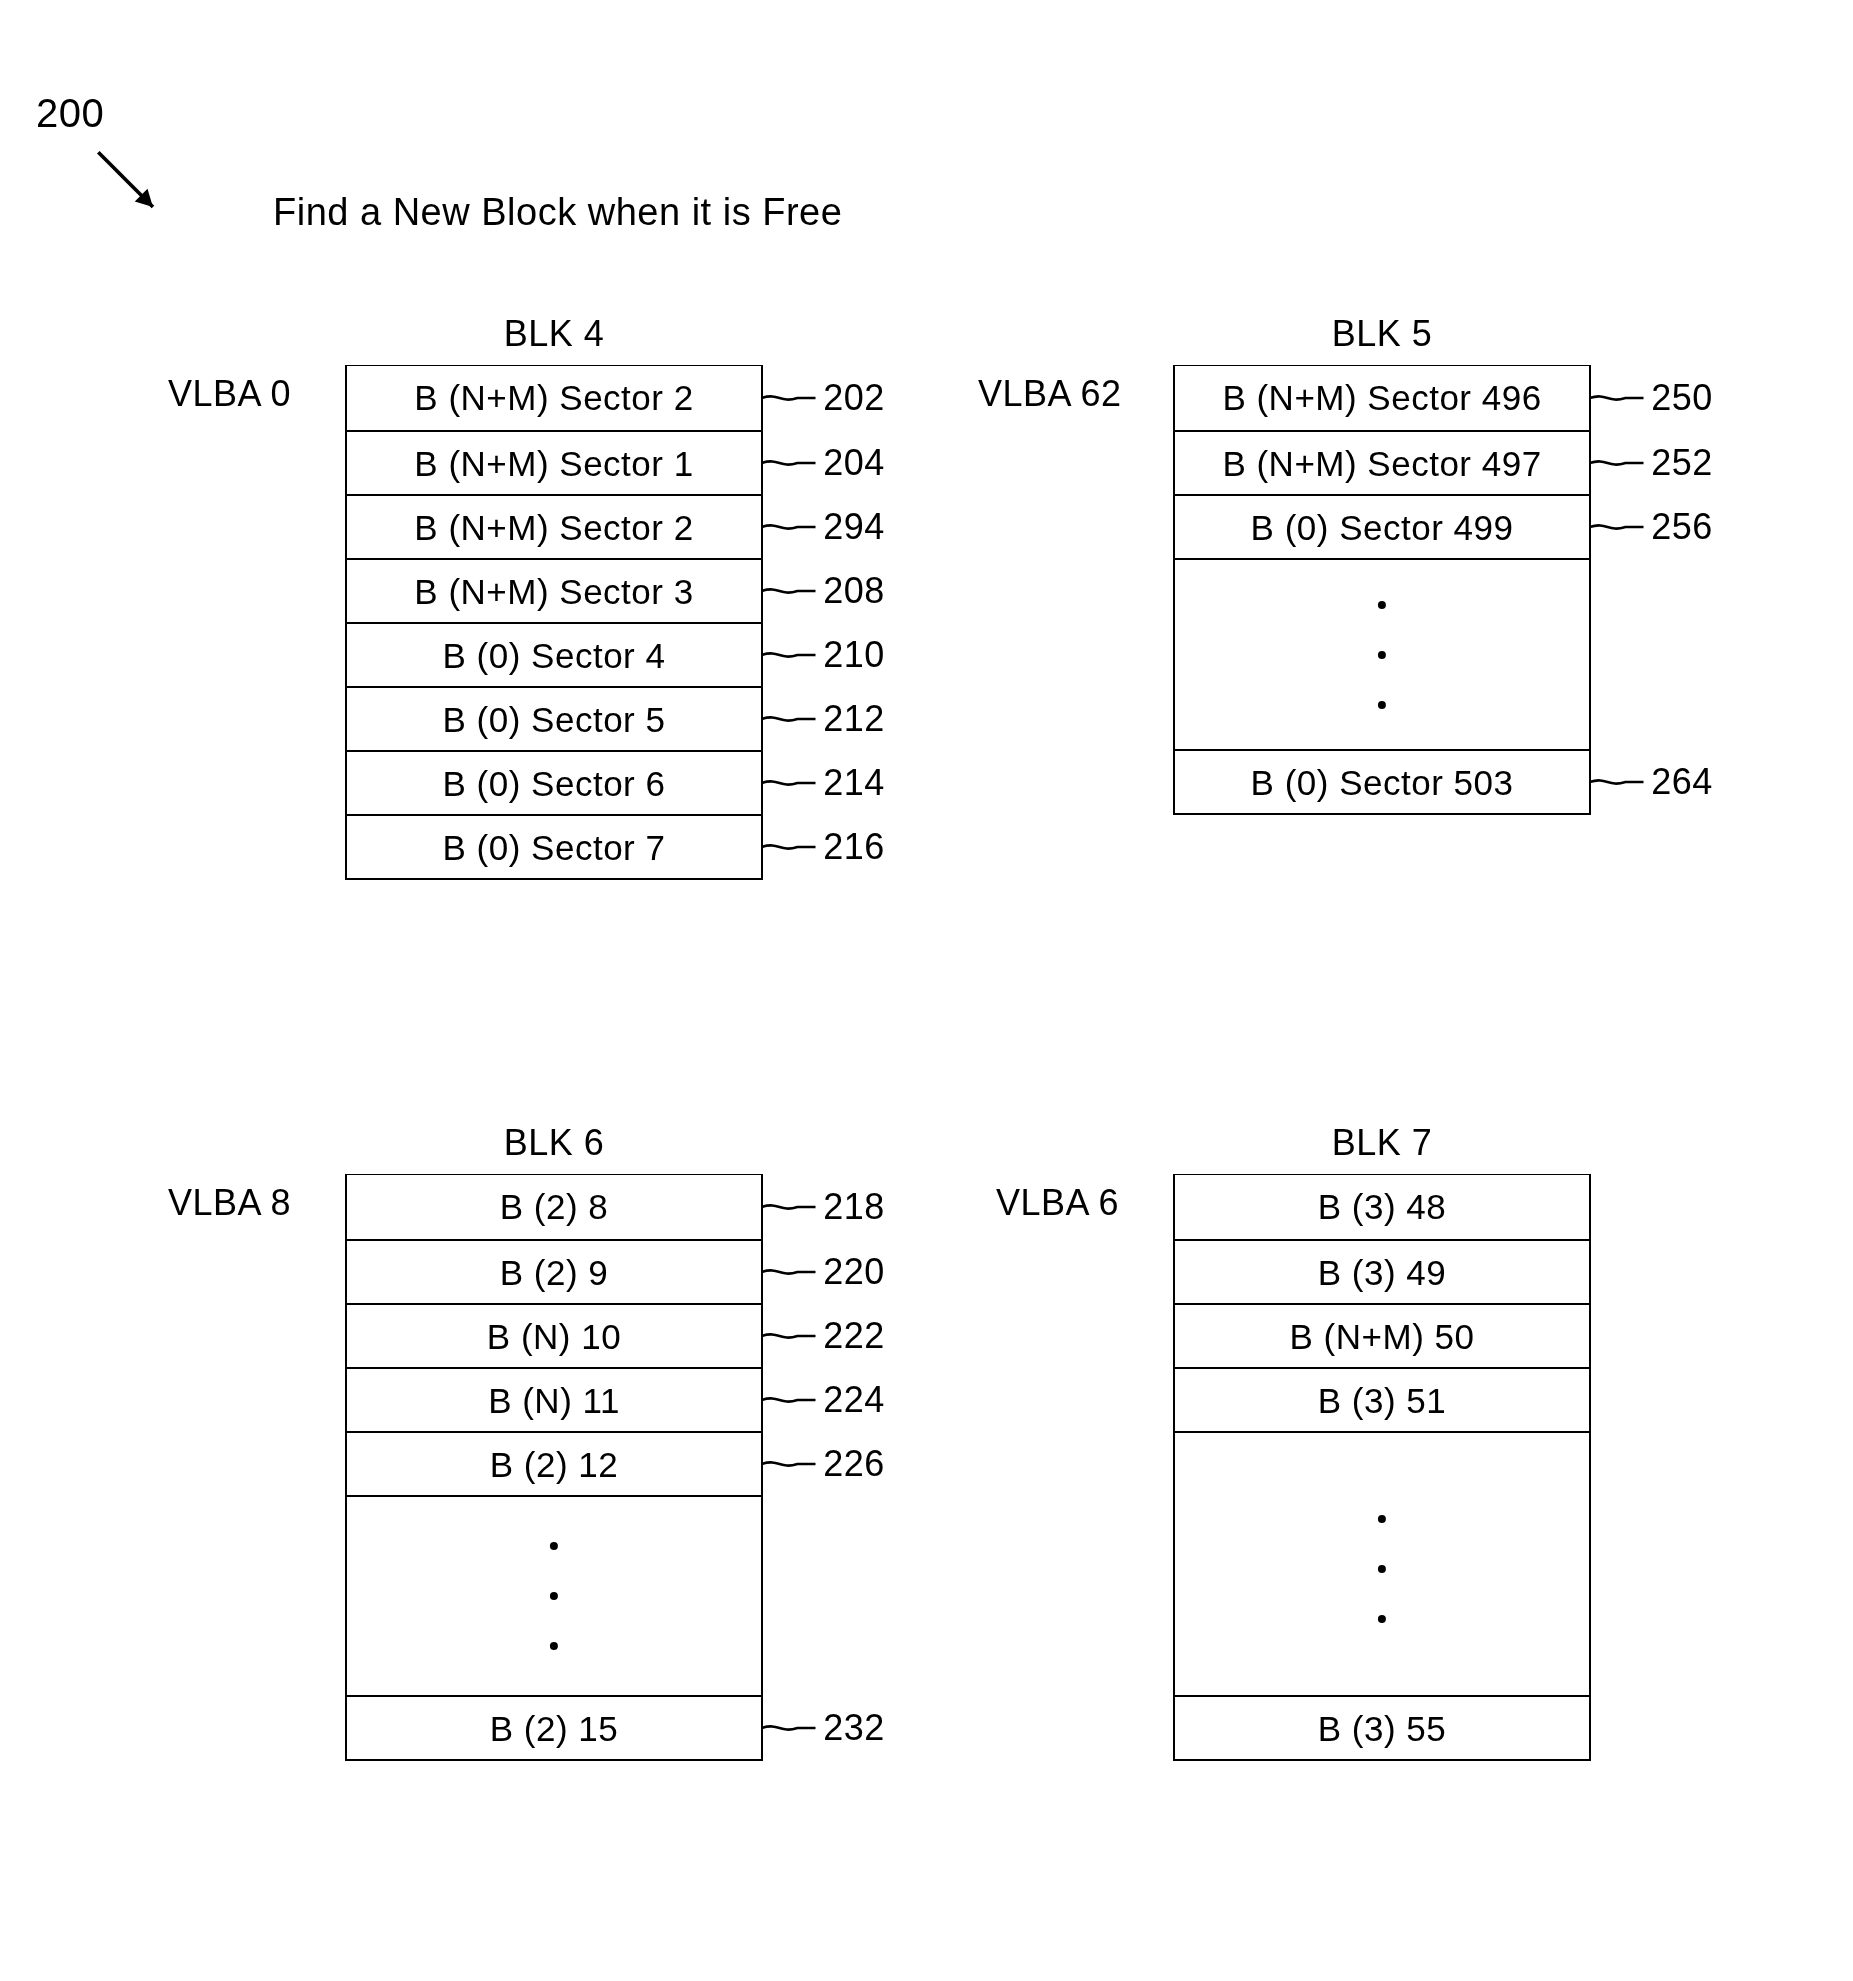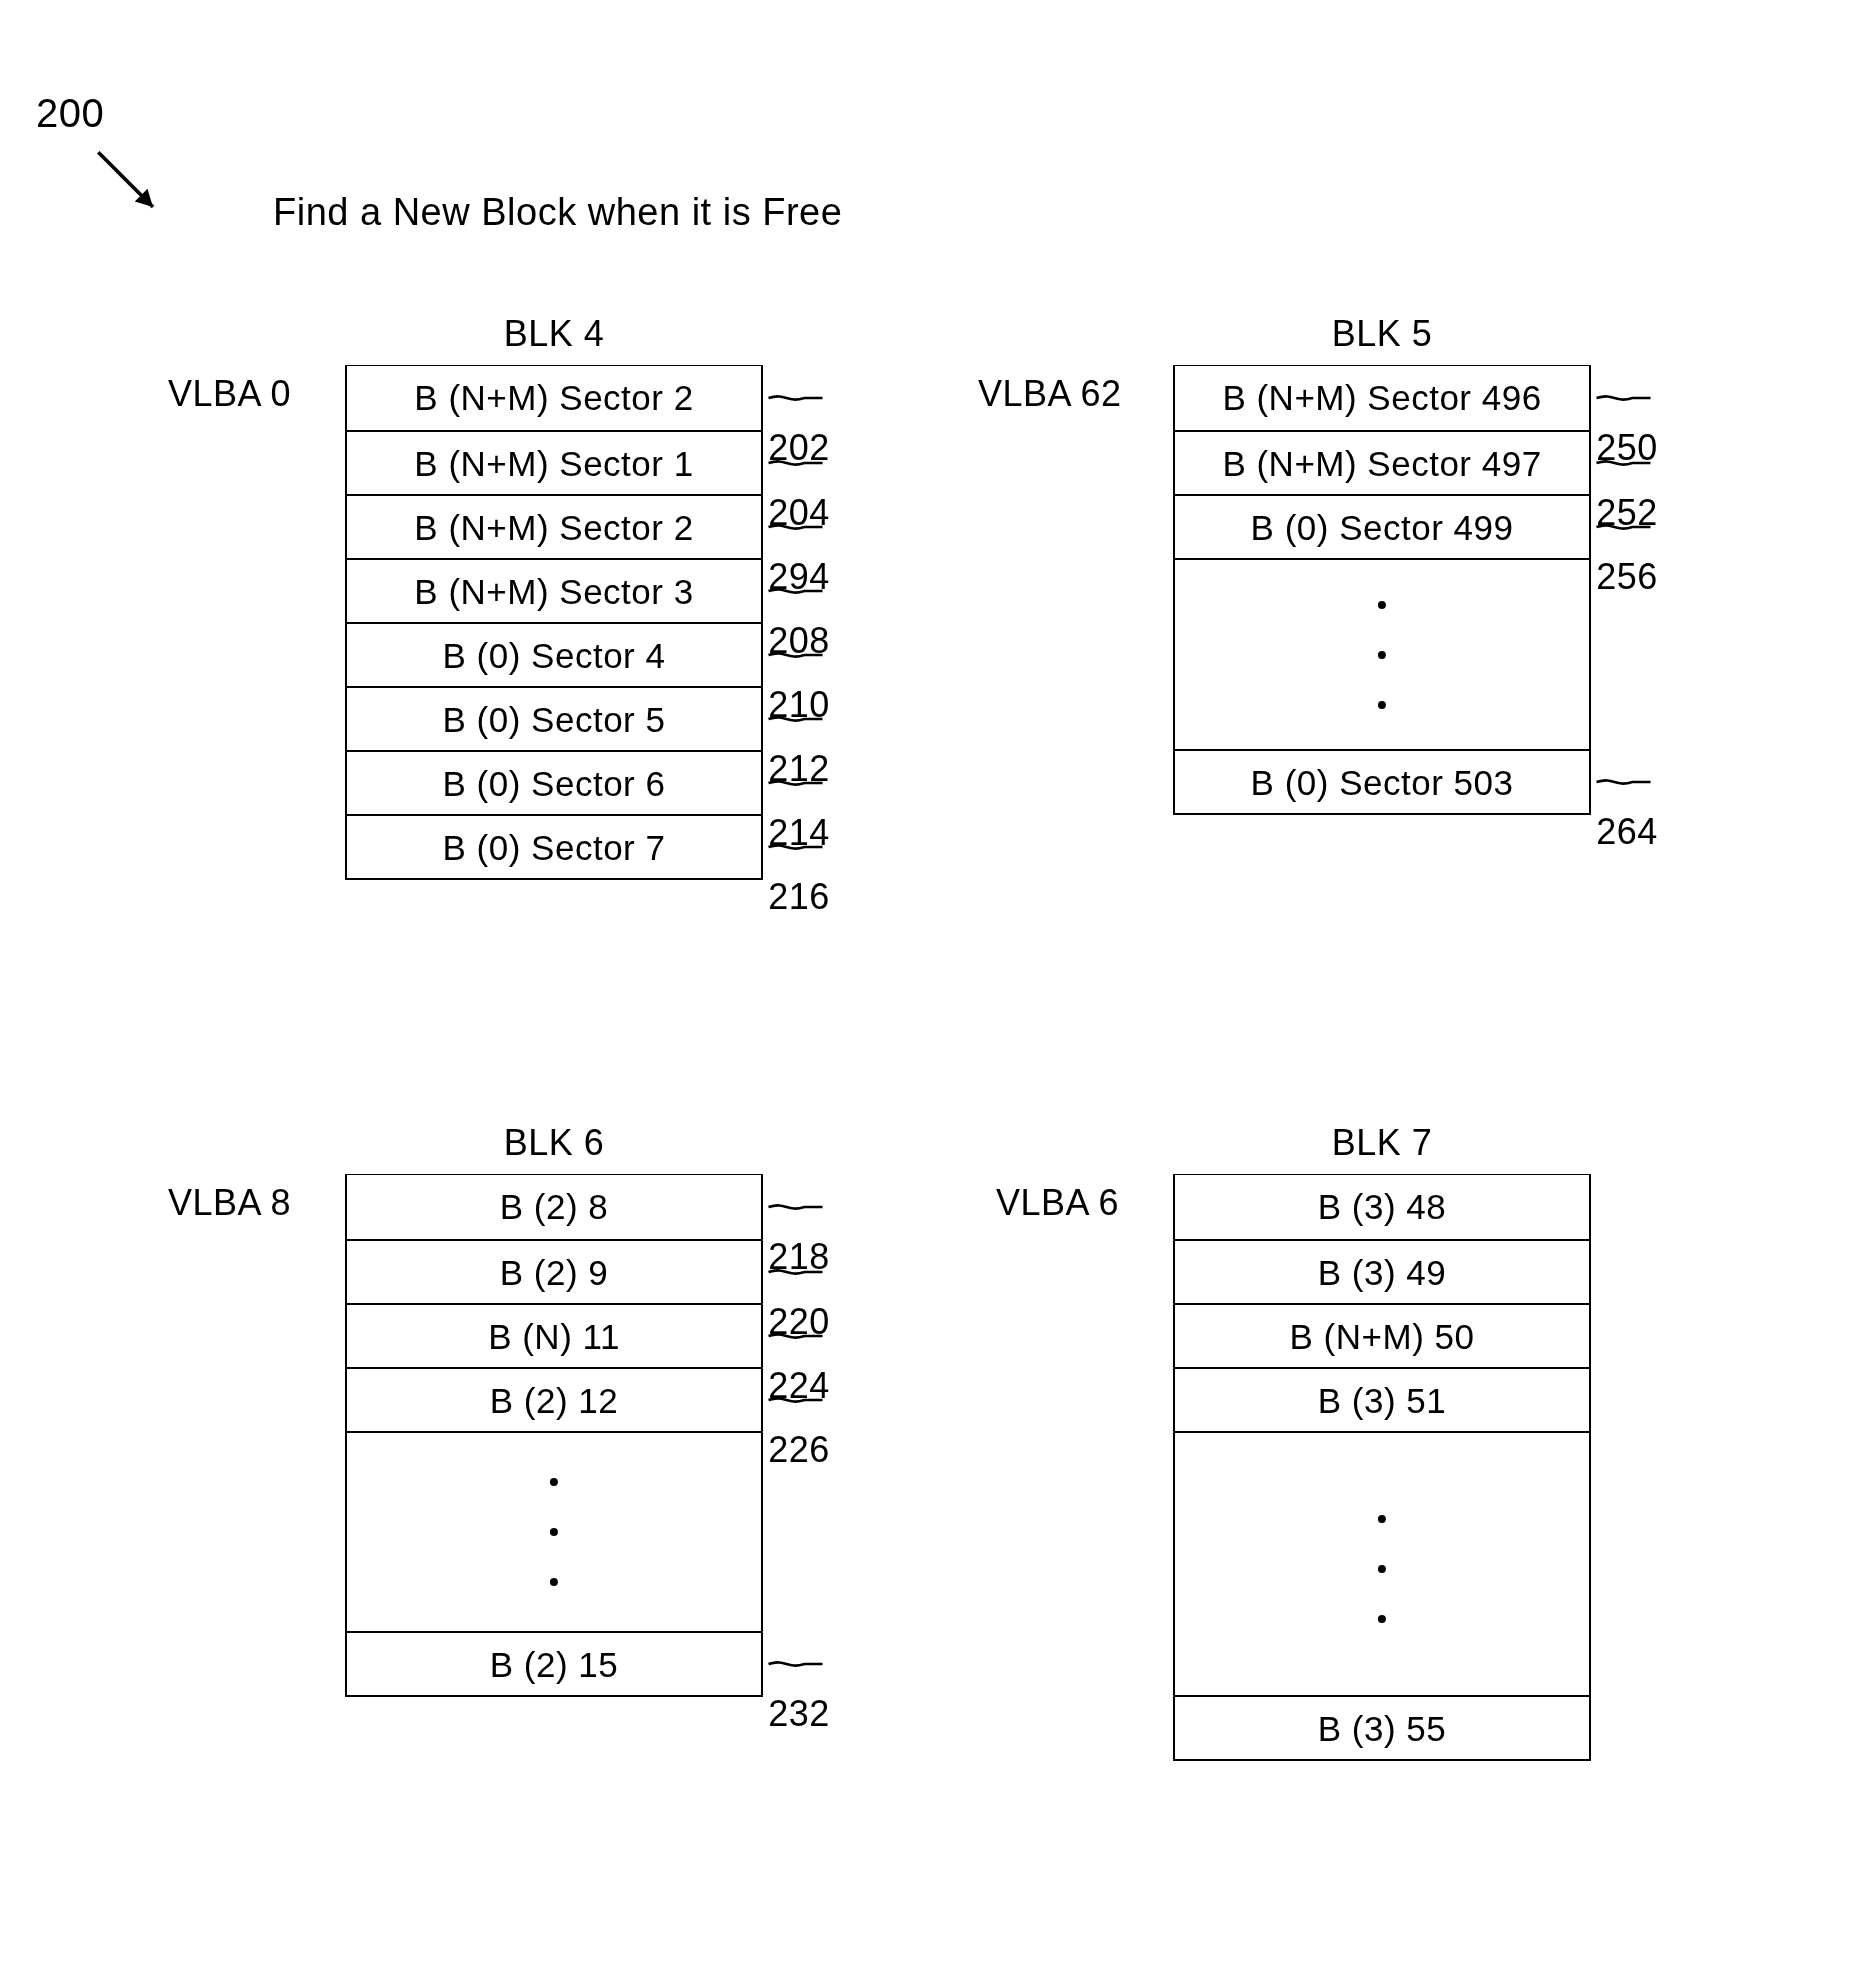--- a/index.html
+++ b/index.html
@@ -86,21 +86,20 @@
     transform: translateX(-50%);
   }
   .callout {
     position: absolute;
     left: 100%;
     top: 50%;
     transform: translateY(-50%);
     display: flex;
     align-items: center;
     height: 36px;
-    flex-direction: column;
   }
   .callout svg { display: block; flex: none; }
   .callout-text {
     margin-left: 7.3px;
     font-size: 36px;
     white-space: nowrap;
   }
 </style>
 </head>
 <body>
@@ -259,20 +258,29 @@
       <div class="row">
         <span>B (2) 9</span>
         <span class="callout">
           <svg width="55" height="36" viewBox="0 0 60 40">
               <path d="M0,20 C20,14 20,26 40,20 L60,20" stroke="#000" stroke-width="3" fill="none"></path>
             </svg>
           <span class="callout-text">220</span>
         </span>
       </div>
       <div class="row">
+        <span>B (N) 10</span>
+        <span class="callout">
+          <svg width="55" height="36" viewBox="0 0 60 40">
+              <path d="M0,20 C20,14 20,26 40,20 L60,20" stroke="#000" stroke-width="3" fill="none"></path>
+            </svg>
+          <span class="callout-text">222</span>
+        </span>
+      </div>
+      <div class="row">
         <span>B (N) 11</span>
         <span class="callout">
           <svg width="55" height="36" viewBox="0 0 60 40">
               <path d="M0,20 C20,14 20,26 40,20 L60,20" stroke="#000" stroke-width="3" fill="none"></path>
             </svg>
           <span class="callout-text">224</span>
         </span>
       </div>
       <div class="row">
         <span>B (2) 12</span>

